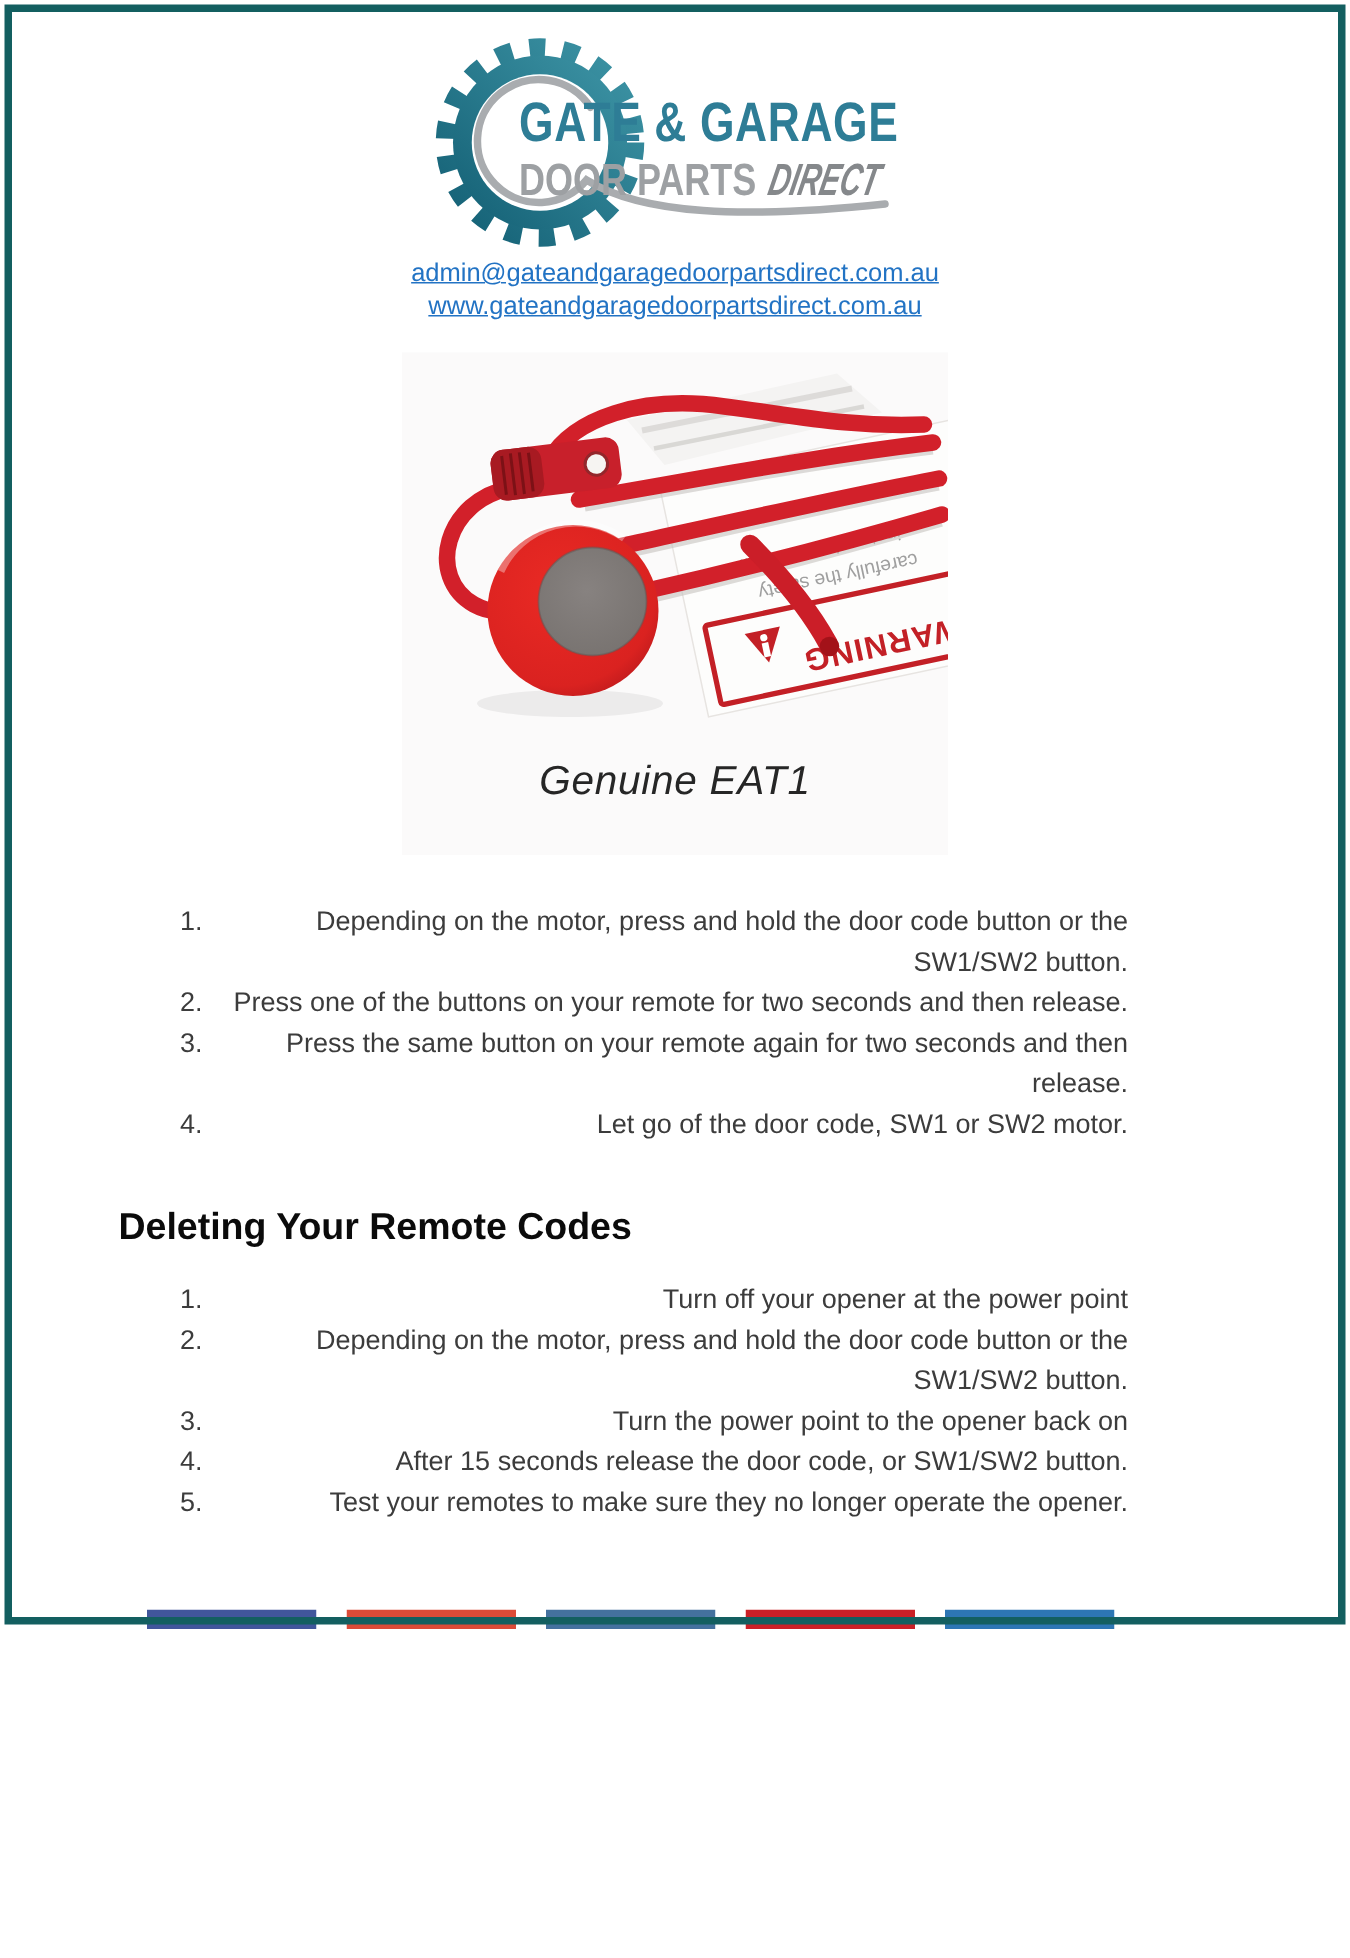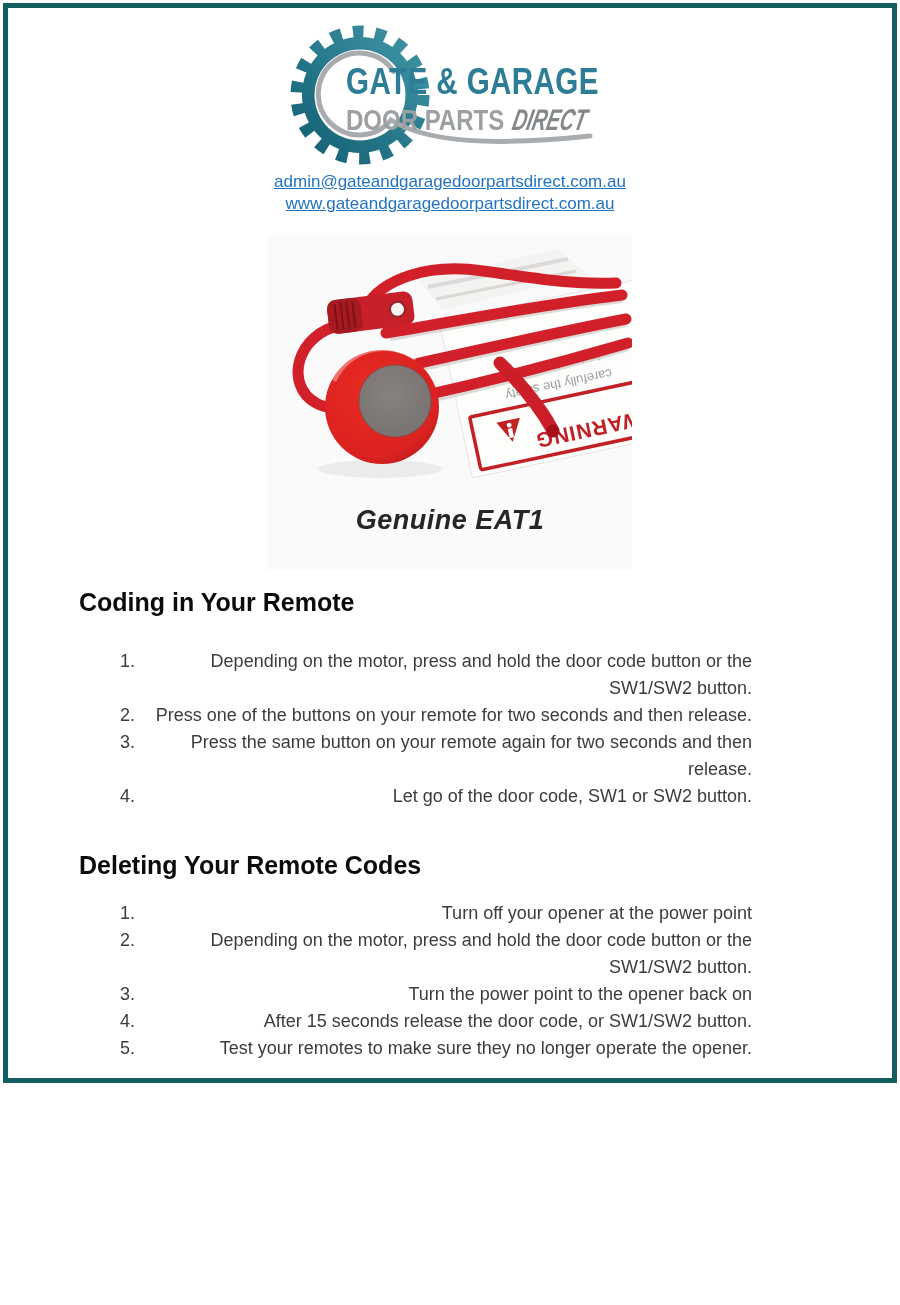--- a/index.html
+++ b/index.html
@@ -12,21 +12,21 @@
   .logo-wrap { display: block; margin: 23px auto 0; width: 320px; height: 145px; }
 
   
   .links { text-align: center; margin-top: 3px; font-size: 17px; line-height: 22px; }
   .links a { color: #2273c4; text-decoration: underline; cursor: pointer; display: block; }
 
   
   .figure { width: 364px; height: 335px; margin: 20px auto 0; background: #fbfafa; }
   .figure svg.photo { display: block; }
   .caption { margin-top: 10px; text-align: center; font-size: 27px; font-style: italic;
-             font-weight: 700; color: #262626; letter-spacing: 0.5px; }
+             font-weight: 400; color: #262626; letter-spacing: 0.5px; }
 
   
   h2 { font-size: 25px; font-weight: 700; color: #0b0b0b; line-height: 30px; margin-left: 79px; }
   h2.first { margin-top: 17px; }
   h2.second { margin-top: 40px; }
   ol { margin: 31px 0 0 140px; width: 612px; font-size: 18px; line-height: 27px;
        color: #3c3c3c; list-style: decimal outside; }
   ol.second { margin-top: 20px; }
   ol li { padding-left: 6px; text-align: right; }
 
@@ -131,26 +131,25 @@
       <g>
         <circle cx="114" cy="172" r="57" fill="url(#discGrad)"></circle>
         <path d="M 66 146 A 55 55 0 0 1 148 124" stroke="#ffffff" stroke-width="4.5" fill="none" opacity="0.35"></path>
         <circle cx="127" cy="166" r="36" fill="url(#knobGrad)"></circle>
         <circle cx="127" cy="166" r="36" fill="none" stroke="#5f5a57" stroke-width="1.2" opacity="0.5"></circle>
       </g>
     </svg>
     <div class="caption">Genuine EAT1</div>
   </div>
 
-  <h2 class="first">Coding in Your Remote</h2>
   <ol class="first">
     <li>Depending on the motor, press and hold the door code button or the SW1/SW2 button.</li>
     <li>Press one of the buttons on your remote for two seconds and then release.</li>
     <li>Press the same button on your remote again for two seconds and then release.</li>
-    <li>Let go of the door code, SW1 or SW2 button.</li>
+    <li>Let go of the door code, SW1 or SW2 motor.</li>
   </ol>
 
   <h2 class="second">Deleting Your Remote Codes</h2>
   <ol class="second">
     <li>Turn off your opener at the power point</li>
     <li>Depending on the motor, press and hold the door code button or the SW1/SW2 button.</li>
     <li>Turn the power point to the opener back on</li>
     <li>After 15 seconds release the door code, or SW1/SW2 button.</li>
     <li>Test your remotes to make sure they no longer operate the opener.</li>
   </ol>

